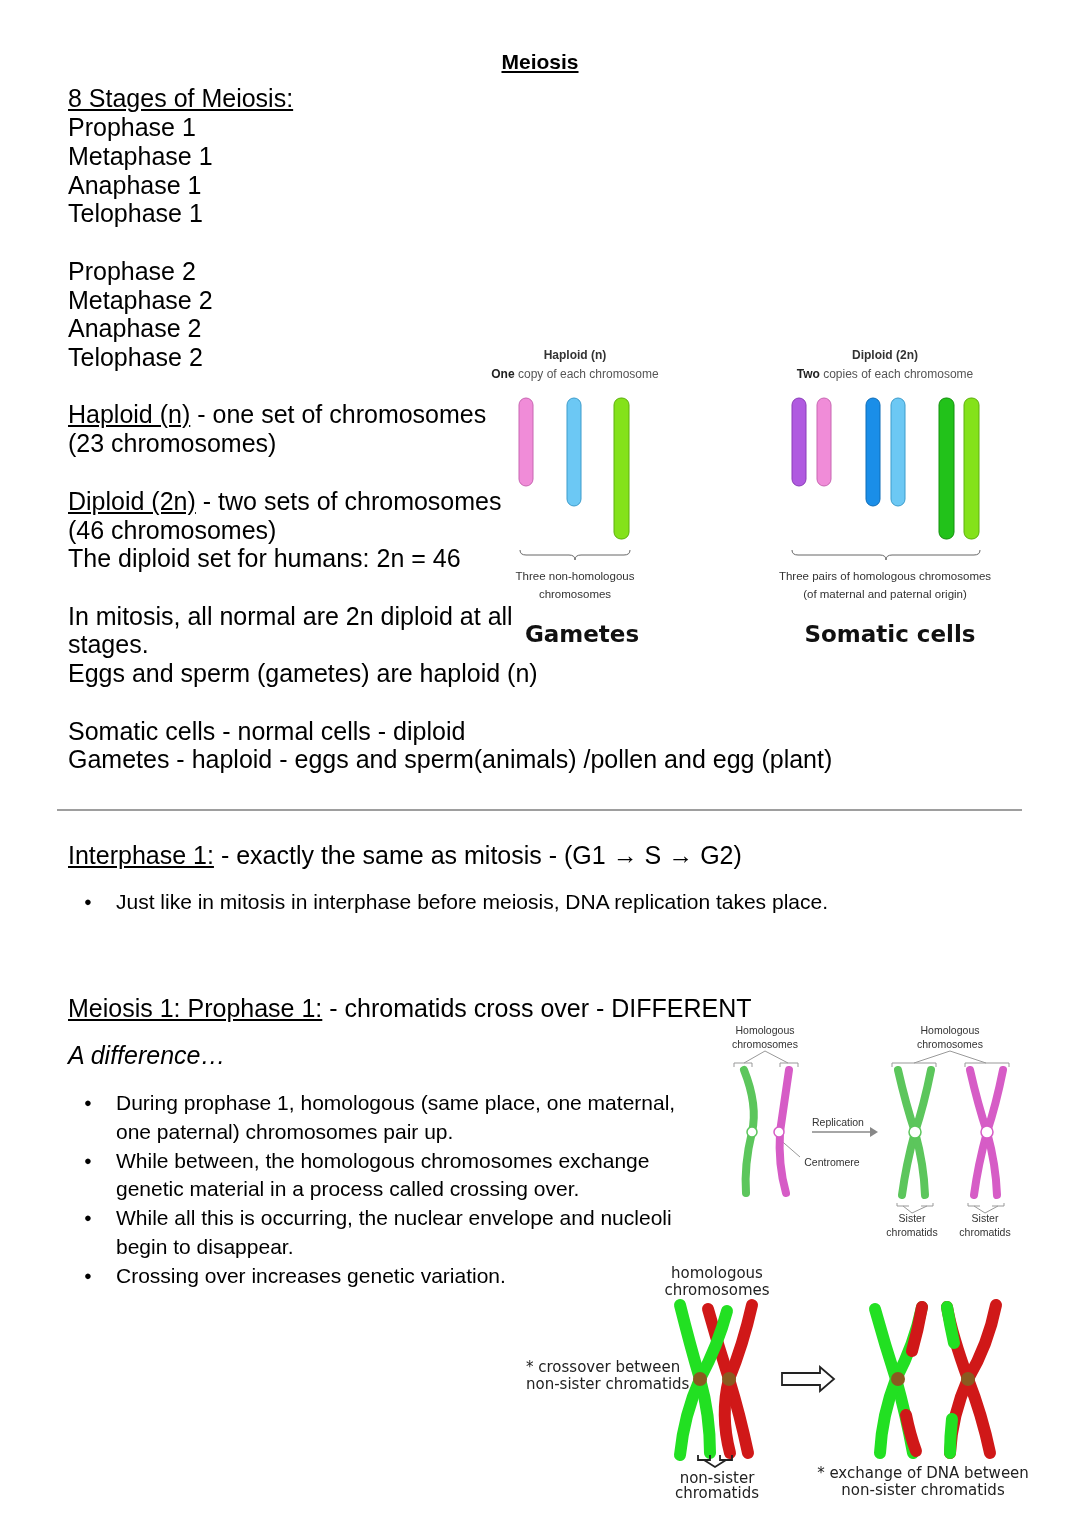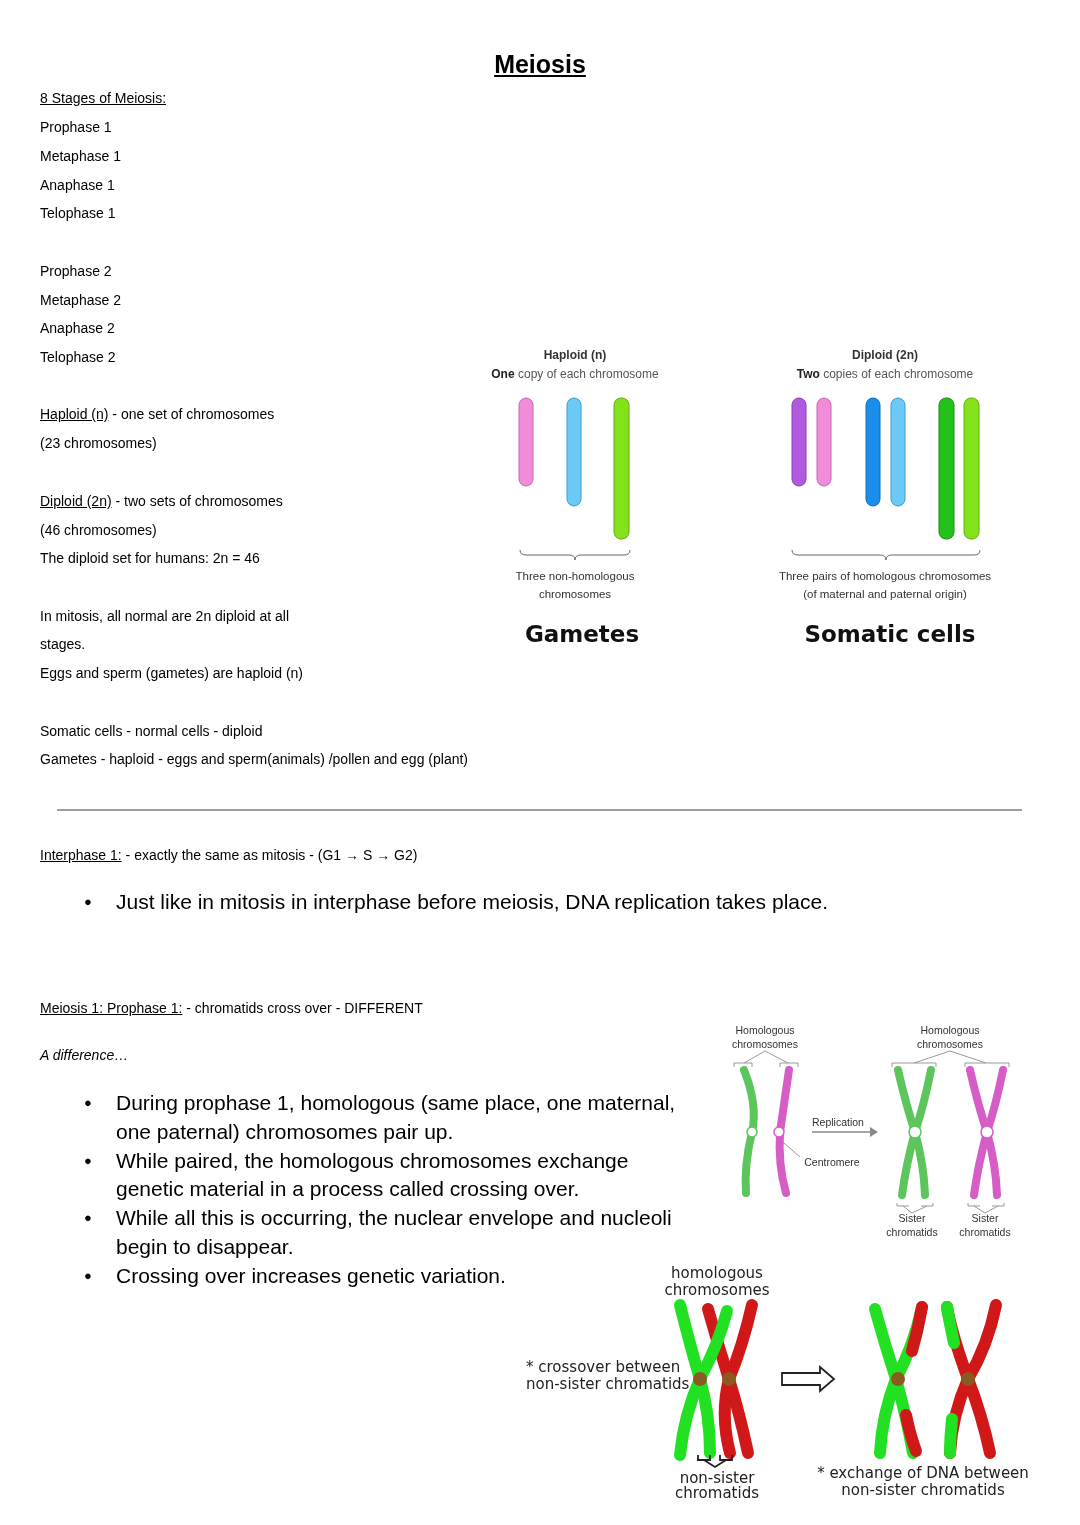--- a/index.html
+++ b/index.html
@@ -1,20 +1,20 @@
 <!DOCTYPE html>
 <html><head>
 <meta charset="utf-8">
 <style>
   * { box-sizing: border-box; margin: 0; padding: 0; }
   html, body { width: 1080px; height: 1525px; background: #ffffff; overflow: hidden; }
   body { position: relative; font-family: "Liberation Sans", sans-serif; color: #000; }
   .abs { position: absolute; }
-  .title { left: 0; width: 1080px; top: 50px; text-align: center; font-size: 25px; font-weight: bold; text-decoration: underline; }
-  .txt { font-size: 14px; line-height: 28.8px; left: 40px; white-space: nowrap; text-align: center; }
+  .title { left: 0; width: 1080px; top: 50px; text-align: center; font-size: 21px; font-weight: bold; text-decoration: underline; }
+  .txt { font-size: 25px; line-height: 28.8px; left: 68px; white-space: nowrap; text-align: center; }
   .ul { text-decoration: underline; }
   .hr { left: 57px; width: 965px; top: 809px; height: 2px; background: #9e9e9e; }
   .bullets { left: 84px; font-size: 21px; line-height: 28.8px; }
   .bullets li { list-style: none; position: relative; padding-left: 32px; }
   .bullets li::before { content: "\25CF"; position: absolute; left: 0; top: 0; font-size: 13px; }
   .fig-text { font-family: "Liberation Sans", sans-serif; fill: #333; }
   .comic { font-family: "DejaVu Sans", sans-serif; }
 </style>
 </head>
 <body>
@@ -76,21 +76,21 @@
 
 <div class="abs txt" style="top:841px"><span class="ul">Interphase 1:</span><span> - exactly the same as mitosis - (G1 → S → G2)</span></div>
 <ul class="abs bullets" style="top:888px">
   <li>Just like in mitosis in interphase before meiosis,  DNA replication takes place.</li>
 </ul>
 
 <div class="abs txt" style="top:994px"><span class="ul">Meiosis 1: Prophase 1:</span><span> - chromatids cross over - DIFFERENT</span></div>
 <div class="abs txt" style="top:1041px;font-style:italic">A difference…</div>
 <ul class="abs bullets" style="top:1089px">
   <li><span>During prophase 1, homologous (same place, one maternal,</span><br><span>one paternal) chromosomes pair up.</span></li>
-  <li><span>While paired, the homologous chromosomes exchange</span><br><span>genetic material in a process called crossing over.</span></li>
+  <li><span>While between, the homologous chromosomes exchange</span><br><span>genetic material in a process called crossing over.</span></li>
   <li><span>While all this is occurring, the nuclear envelope and nucleoli</span><br><span>begin to disappear.</span></li>
   <li><span>Crossing over increases genetic variation.</span></li>
 </ul>
 
 <svg class="abs" style="left:720px;top:1015px" width="320" height="230" viewBox="0 0 320 230">
   <g class="fig-text" font-size="10.5" fill="#888" text-anchor="middle">
     <text x="45" y="19">Homologous</text>
     <text x="45" y="33">chromosomes</text>
     <text x="230" y="19">Homologous</text>
     <text x="230" y="33">chromosomes</text>

